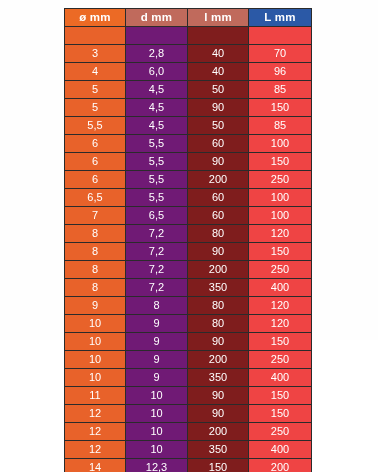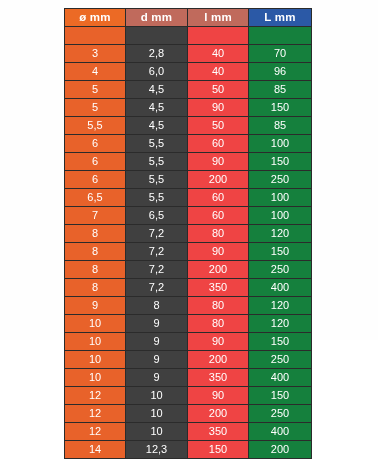--- a/index.html
+++ b/index.html
@@ -50,23 +50,23 @@
     font-weight: bold;
     font-size: 11.5px;
     letter-spacing: 0.2px;
   }
   #spec-table tbody td {
     font-weight: normal;
     font-size: 11px;
   }
   
   .col-dia { background: #e8622a; }
-  .col-d   { background: #404040; }
-  .col-l   { background: #ef4444; }
-  .col-L   { background: #15803d; }
+  .col-d   { background: #701a75; }
+  .col-l   { background: #7f1d1d; }
+  .col-L   { background: #ef4444; }
 
   .col-dia-hd { background: #ec6a25; }
   .col-d-hd   { background: #c06a5c; }
   .col-l-hd   { background: #c06a5c; }
   .col-L-hd   { background: #2b59a6; }
 
   tr.spacer-row td { height: 16px; }
 </style>
 </head>
 <body>
@@ -206,20 +206,26 @@
           <td class="col-l">200</td>
           <td class="col-L">250</td>
         </tr>
         <tr>
           <td class="col-dia">10</td>
           <td class="col-d">9</td>
           <td class="col-l">350</td>
           <td class="col-L">400</td>
         </tr>
         <tr>
+          <td class="col-dia">11</td>
+          <td class="col-d">10</td>
+          <td class="col-l">90</td>
+          <td class="col-L">150</td>
+        </tr>
+        <tr>
           <td class="col-dia">12</td>
           <td class="col-d">10</td>
           <td class="col-l">90</td>
           <td class="col-L">150</td>
         </tr>
         <tr>
           <td class="col-dia">12</td>
           <td class="col-d">10</td>
           <td class="col-l">200</td>
           <td class="col-L">250</td>

